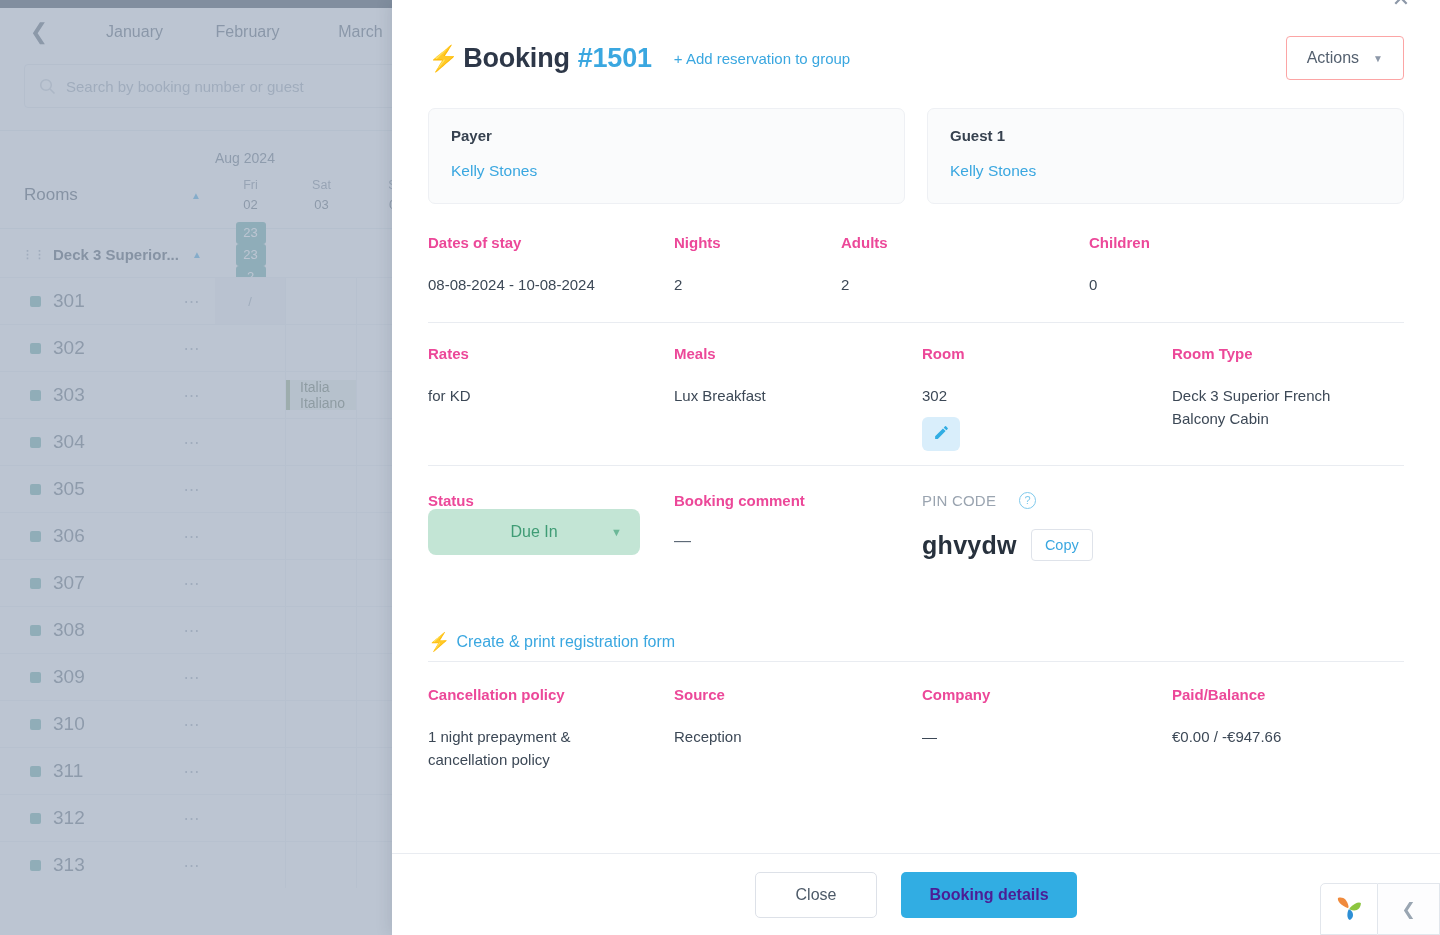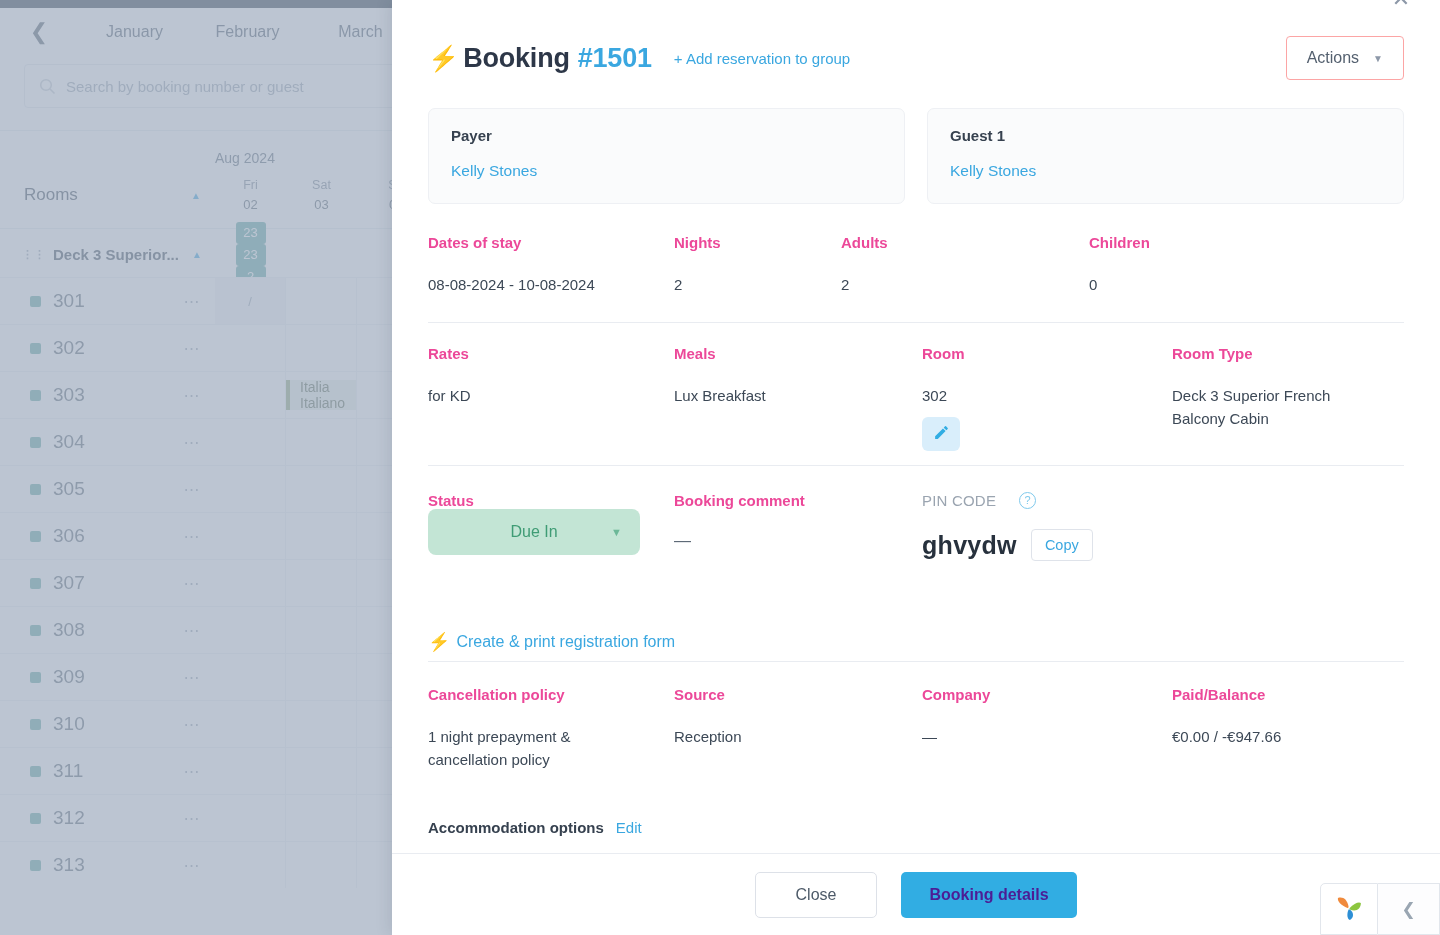--- a/index.html
+++ b/index.html
@@ -596,24 +596,20 @@
         <div class="g-col w-company">
           <div class="g-lab">Company</div>
           <div class="g-val">—</div>
         </div>
         <div class="g-col w-paid">
           <div class="g-lab">Paid/Balance</div>
           <div class="g-val">€0.00 / -€947.66</div>
         </div>
       </div>
 
-      <div class="acc-row">
-        <span class="acc-lab">Accommodation options</span>
-        <span class="acc-edit">Edit</span>
-      </div>
 
     </div>
 
     <div class="m-footer">
       <button class="btn-close">Close</button>
       <button class="btn-details">Booking details</button>
     </div>
   </div>
 
   <div class="chat-widget">

